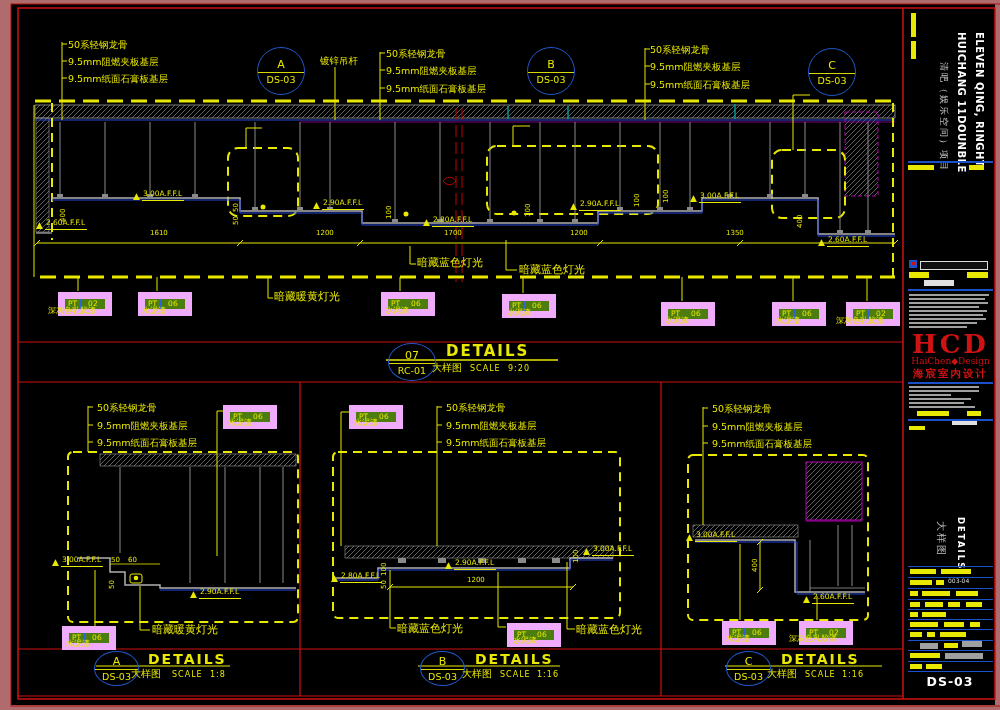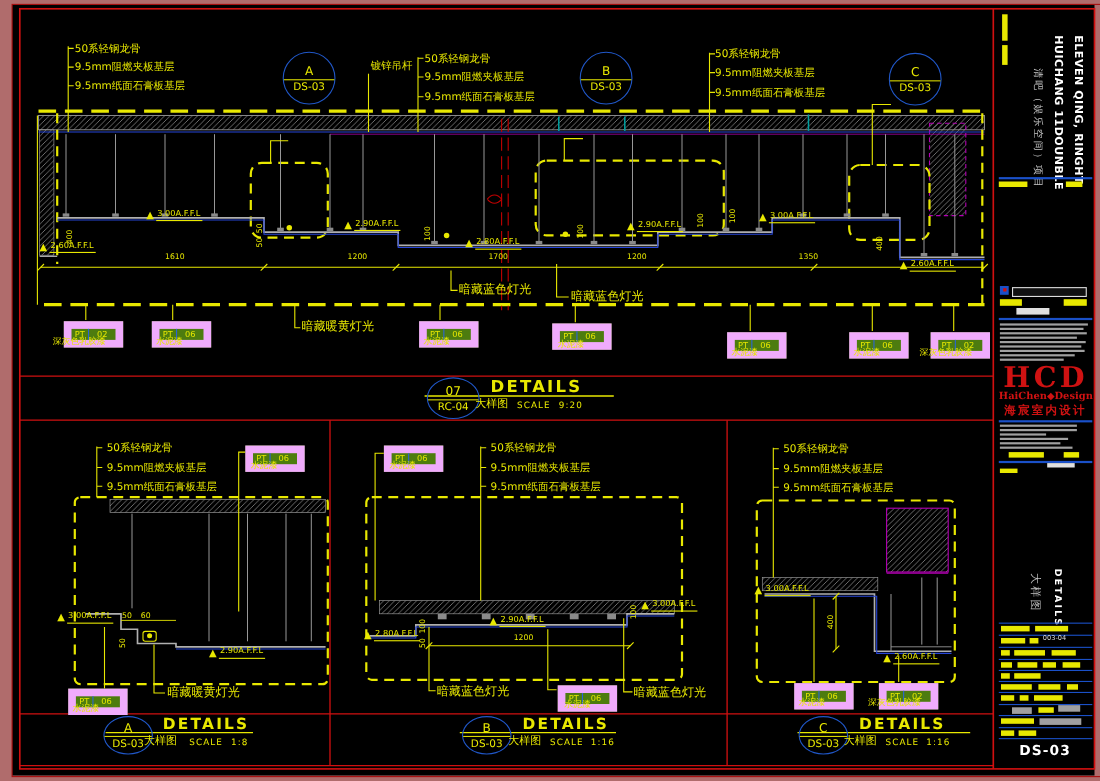--- a/index.html
+++ b/index.html
@@ -22,21 +22,21 @@
   .ptlab{font-size:8px;color:#e8e800;white-space:nowrap;line-height:1;}
   .bubble{border:1.6px solid #2057c8;border-radius:50%;display:flex;flex-direction:column;color:#e8e800;text-align:center;}
   .bubble .bt{flex:1;display:flex;align-items:flex-end;justify-content:center;font-size:11px;line-height:1;padding-bottom:2px;}
   .bubble .bb{flex:1;border-top:1.2px solid #d8d800;font-size:9.5px;line-height:1.4;}
   .dt{font-size:15px;font-weight:bold;color:#e8e800;letter-spacing:2px;line-height:1;}
   .dsub{font-size:10px;color:#e8e800;line-height:1;}
   .dscale{font-size:8px;font-weight:normal;color:#e8e800;letter-spacing:1px;line-height:1;}
   .sb-cn{color:#c8c8c8;font-size:9px;letter-spacing:2px;}
   .sb-en{color:#fff;font-size:10px;font-weight:bold;letter-spacing:.5px;}
   .hcd{color:#cf1212;font-weight:bold;font-family:"DejaVu Serif",serif;font-size:26px;letter-spacing:3px;text-align:center;line-height:1;}
-  .hcds{color:#cf1212;font-size:9px;font-family:"DejaVu Serif",serif;font-weight:bold;text-align:center;line-height:1;}
+  .hcds{color:#cf1212;font-size:9px;font-family:"DejaVu Serif",serif;font-weight:normal;text-align:center;line-height:1;}
   .hcdc{color:#cf1212;font-size:10.5px;font-weight:bold;letter-spacing:2px;text-align:center;line-height:1;}
   .bar{position:absolute;background:#e8e800;}
   .gbar{position:absolute;background:#a0a0a0;}
   .wbar{position:absolute;background:#e0e0e0;}
   .bline{position:absolute;background:#1a50c8;}
   .obar{position:absolute;background:#111;border:1px solid #ddd;}
   .sheetno{color:#fff;font-weight:bold;font-size:12.5px;letter-spacing:1px;text-align:center;}
   .docno{color:#ddd;font-size:6px;line-height:1;}
 </style>
 </head>
@@ -268,21 +268,21 @@
 
   <div class="ab ann" style="left:68px;top:40px">50系轻钢龙骨</div>
   <div class="ab ann" style="left:68px;top:57px">9.5mm阻燃夹板基层</div>
   <div class="ab ann" style="left:68px;top:74px">9.5mm纸面石膏板基层</div>
   <div class="ab ann" style="left:386px;top:49px">50系轻钢龙骨</div>
   <div class="ab ann" style="left:386px;top:66px">9.5mm阻燃夹板基层</div>
   <div class="ab ann" style="left:386px;top:84px">9.5mm纸面石膏板基层</div>
   <div class="ab ann" style="left:650px;top:45px">50系轻钢龙骨</div>
   <div class="ab ann" style="left:650px;top:62px">9.5mm阻燃夹板基层</div>
   <div class="ab ann" style="left:650px;top:80px">9.5mm纸面石膏板基层</div>
-  <div class="ab ann" style="left:337px;top:56px">镀锌吊杆</div>
+  <div class="ab ann" style="left:320px;top:56px">镀锌吊杆</div>
 
   <div class="ab bubble" style="left:257px;top:47px;width:46px;height:46px">
     <span class="bt">A</span>
     <span class="bb">DS-03</span>
   </div>
   <div class="ab bubble" style="left:527px;top:47px;width:46px;height:46px">
     <span class="bt">B</span>
     <span class="bb">DS-03</span>
   </div>
   <div class="ab bubble" style="left:808px;top:48px;width:46px;height:46px">
@@ -368,21 +368,21 @@
         <span class="c2">02</span>
       </span></div>
   <div class="ab ptlab" style="left:836px;top:317px">深灰色乳胶漆</div>
 
   <div class="ab big" style="left:274px;top:291px">暗藏暖黄灯光</div>
   <div class="ab big" style="left:417px;top:257px">暗藏蓝色灯光</div>
   <div class="ab big" style="left:519px;top:264px">暗藏蓝色灯光</div>
 
   <div class="ab bubble" style="left:388px;top:343px;width:46px;height:36px">
     <span class="bt">07</span>
-    <span class="bb">RC-04</span>
+    <span class="bb">RC-01</span>
   </div>
   <div class="ab dt" style="left:446px;top:344px">DETAILS</div>
   <div class="ab dsub" style="left:432px;top:363px">大样图</div>
   <div class="ab dscale" style="left:470px;top:365px">SCALE</div>
   <div class="ab dscale" style="left:508px;top:365px">9:20</div>
 
   <div class="ab ann" style="left:97px;top:403px">50系轻钢龙骨</div>
   <div class="ab ann" style="left:97px;top:421px">9.5mm阻燃夹板基层</div>
   <div class="ab ann" style="left:97px;top:438px">9.5mm纸面石膏板基层</div>
   <div class="ab" style="left:223px;top:404px"><span class="ptbox">

